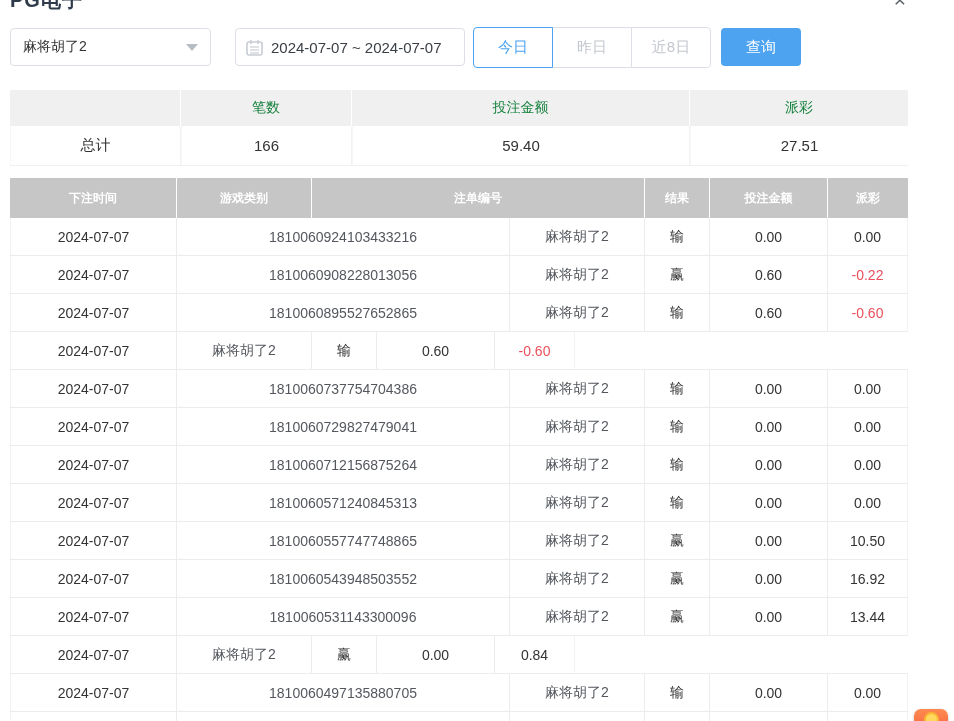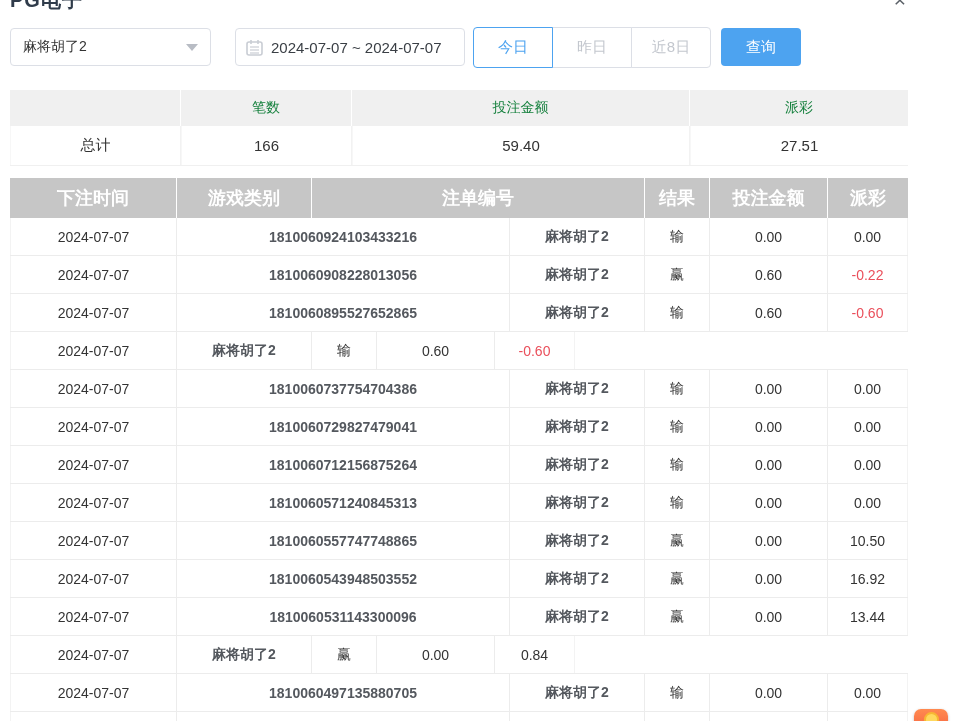--- a/index.html
+++ b/index.html
@@ -105,35 +105,35 @@
     border-right: 1px solid #f2f2f2;
     border-left: 1px solid #f7f7f7;
   }
   .s-row .cell:last-child { border-right: none; }
   .sc1 { width: 171px; } .sc2 { width: 171px; } .sc3 { width: 338px; } .sc4 { width: 218px; }
   
   .bet-table { position: absolute; top: 178px; left: 10px; width: 898px; }
   .t-head { display: flex; height: 40px; }
   .t-head .cell {
     background: #c6c6c6;
-    color: #fff; font-size: 18px; font-weight: bold;
+    color: #fff; font-size: 12px; font-weight: bold;
     display: flex; align-items: center; justify-content: center;
     border-right: 1px solid #fff;
   }
   .t-head .cell:last-child { border-right: none; }
   .t-row { display: flex; height: 38px; border-bottom: 1px solid #ececec; }
   .t-row .cell {
     display: flex; align-items: center; justify-content: center;
     font-size: 14px; color: #333;
     border-right: 1px solid #ececec;
     overflow: hidden; white-space: nowrap;
   }
   .t-row .cell:first-child { border-left: 1px solid #f3f3f3; }
   .t-row .cell:last-child { border-right: 1px solid #f3f3f3; }
-  .t-row .cell.bet-id, .t-row .cell.game { color: #54585e; font-weight: bold; }
+  .t-row .cell.bet-id, .t-row .cell.game { color: #54585e; }
   .t-row .cell.neg { color: #ea4f5b; }
   .tc1 { width: 167px; } .tc2 { width: 333px; } .tc3 { width: 135px; }
   .tc4 { width: 65px; } .tc5 { width: 118px; } .tc6 { width: 80px; }
   .t-row.partial { height: 9px; border-bottom: none; }
   
   .float-widget {
     position: absolute;
     right: 6px; bottom: -18px;
     width: 34px; height: 30px;
     border-radius: 7px;

